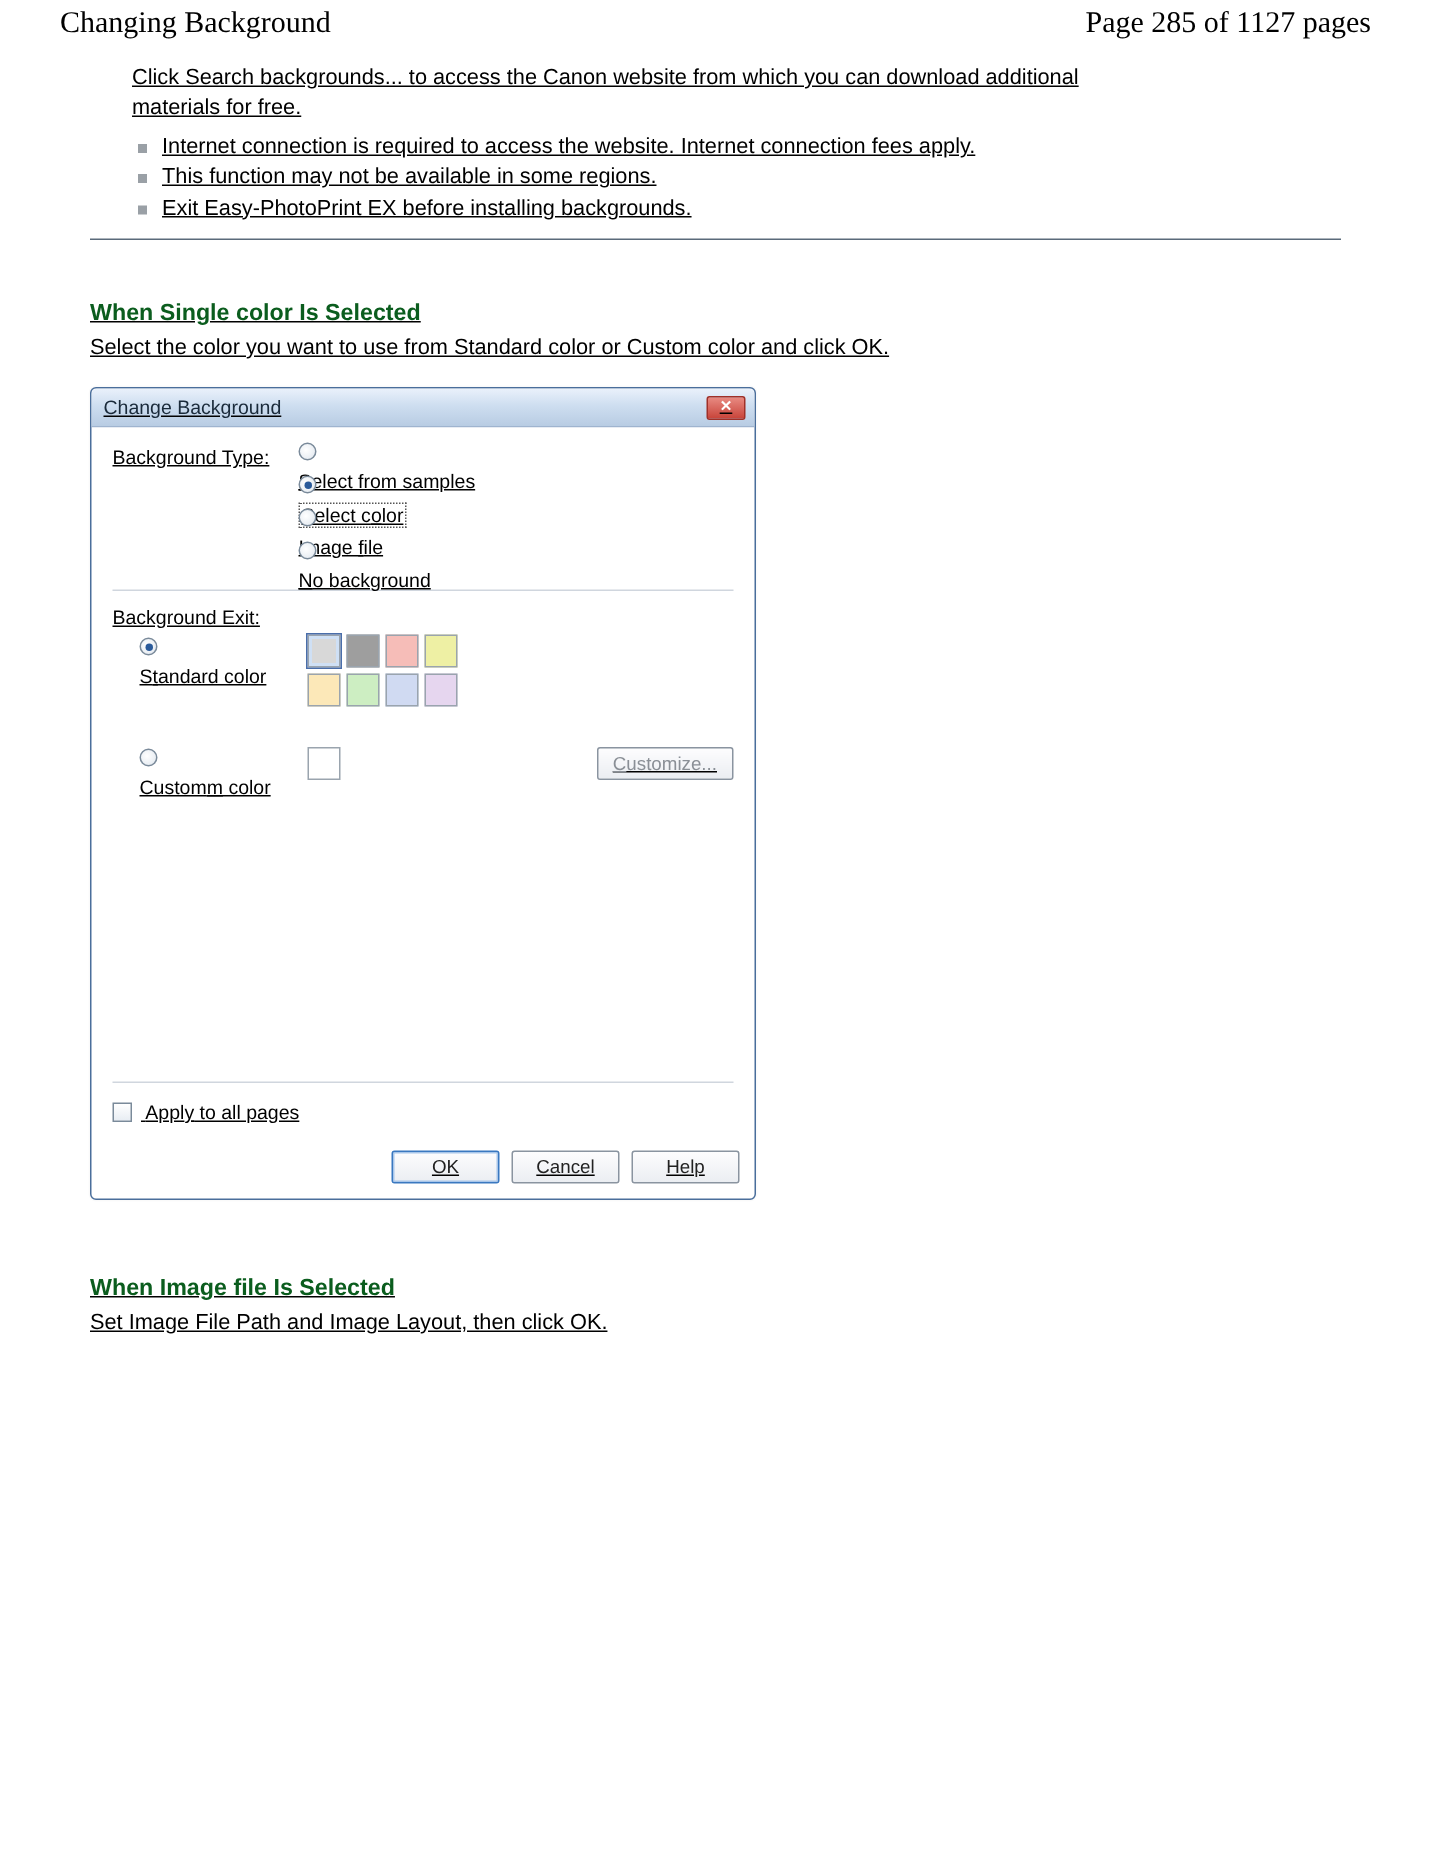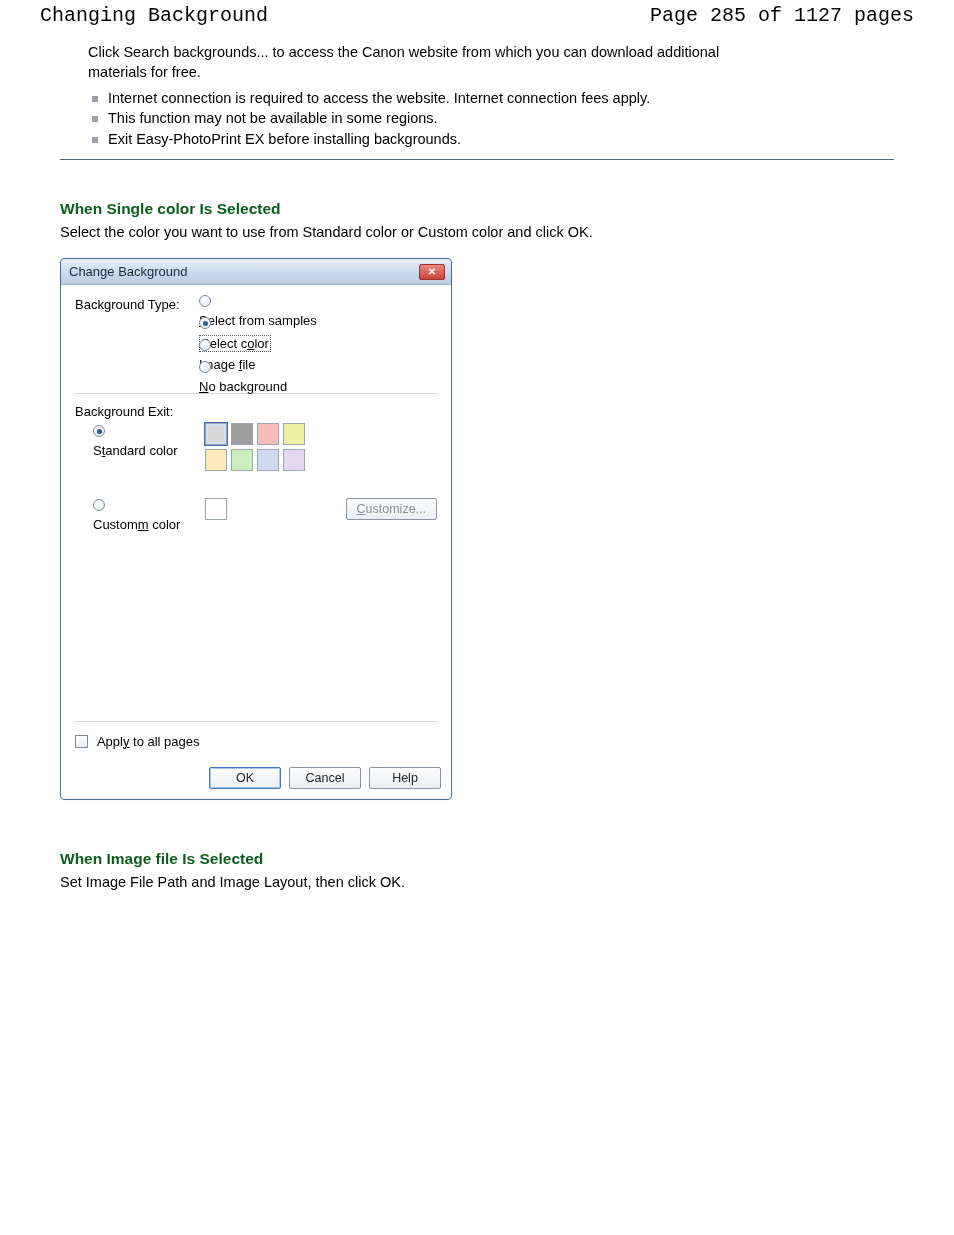--- a/index.html
+++ b/index.html
@@ -9,24 +9,25 @@
     padding: 0;
     background: #fff;
     color: #000;
     width: 954px;
   }
   .page-header {
     display: flex;
     justify-content: space-between;
     padding: 4px 40px 2px 40px;
     font-size: 20px;
-    font-family: Liberation Mono, monospace;
+    font-family: Liberation Serif, serif;
   }
   .content {
     padding: 0 60px;
+    text-decoration: underline;
   }
   .intro {
     margin: 14px 0 6px 28px;
     font-size: 14.5px;
     line-height: 1.35;
     max-width: 640px;
   }
   ul.notes {
     list-style: none;
     margin: 2px 0 10px 28px;
@@ -58,21 +59,21 @@
     font-weight: bold;
     margin: 20px 0 6px 0;
   }
   p.section-desc {
     margin: 0 0 18px 0;
     font-size: 14.5px;
   }
 
   
   .dialog {
-    width: 392px;
+    width: 444px;
     border: 1px solid #4a6e9b;
     border-radius: 4px;
     background: #fff;
     box-shadow: 0 0 0 1px rgba(0,0,0,0.02);
     margin-bottom: 50px;
     font-family: "Segoe UI", Tahoma, sans-serif;
   }
   .titlebar {
     position: relative;
     height: 26px;

